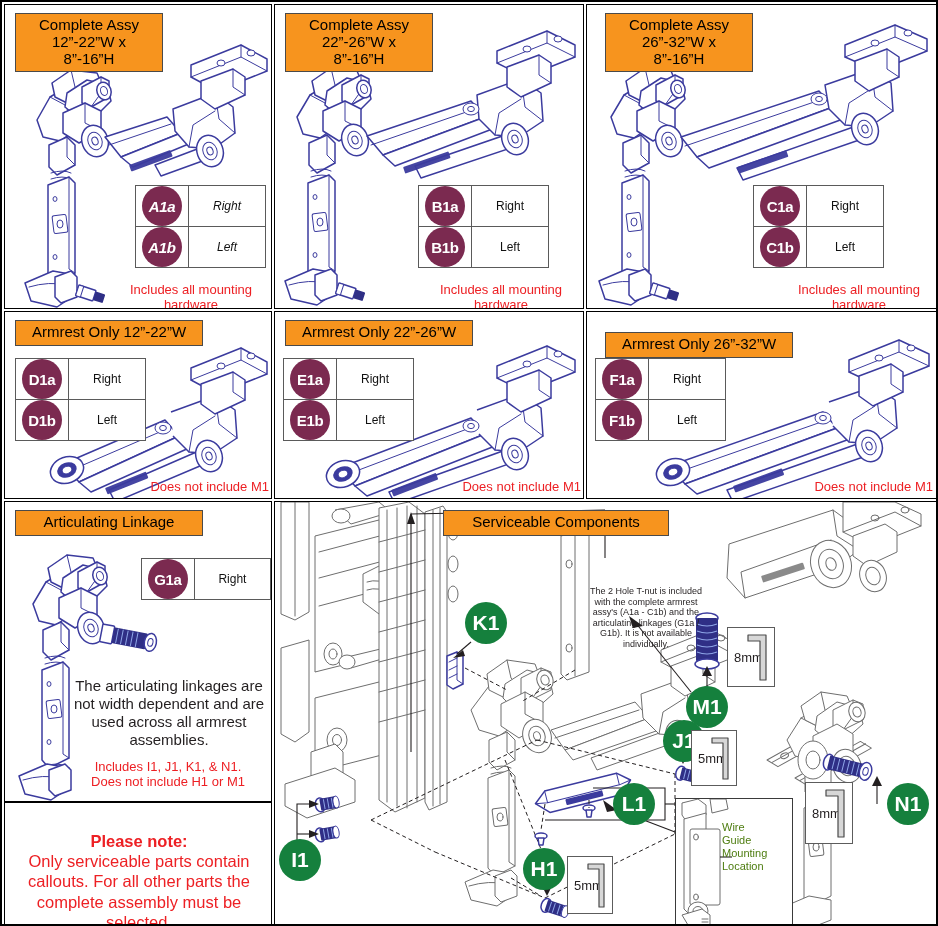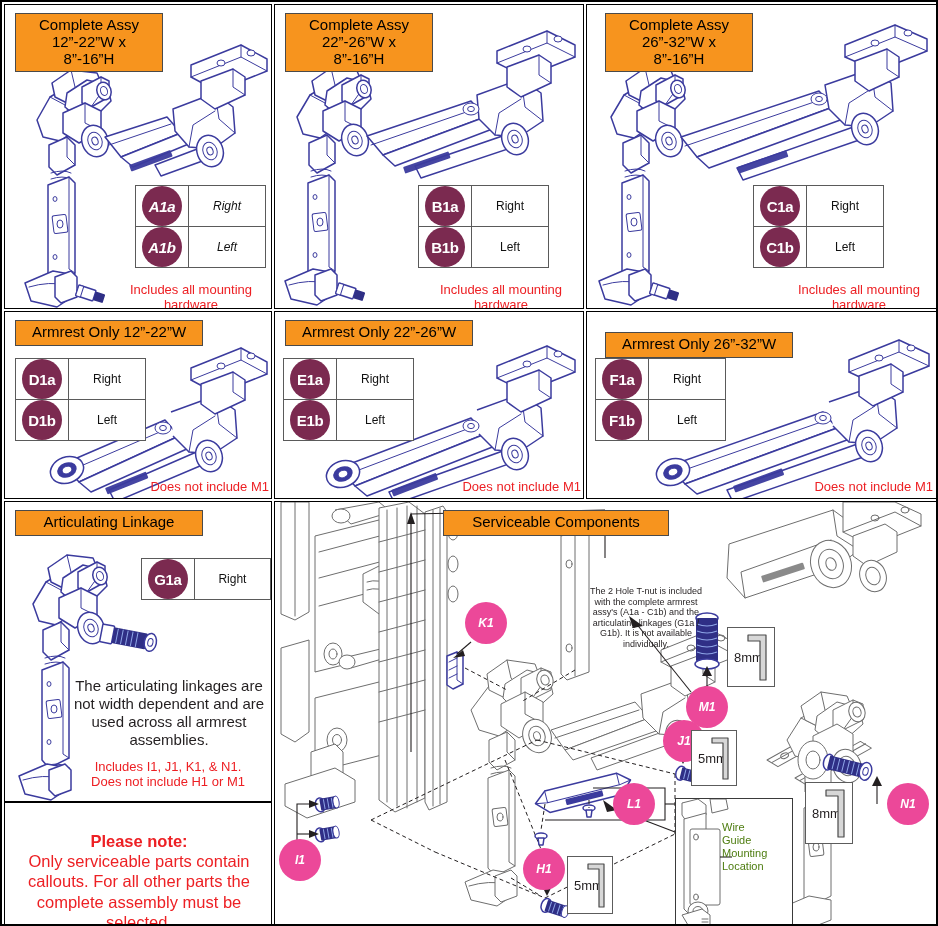--- a/index.html
+++ b/index.html
@@ -20,22 +20,22 @@
           background:#7B2A50;color:#fff;font-size:15px;font-weight:bold;letter-spacing:-.3px;}
 
   .redtxt{position:absolute;color:#ED2024;font-size:13px;line-height:1.15;text-align:center;white-space:pre-line;}
   .blacktxt{position:absolute;color:#231f20;font-size:15px;line-height:1.2;text-align:center;white-space:pre-line;}
   .note{position:absolute;color:#ED2024;font-size:16.5px;line-height:1.22;text-align:center;white-space:pre-line;}
   .note b{font-weight:bold;}
 
   .tinynote{position:absolute;color:#231f20;font-size:9px;line-height:1.18;text-align:center;white-space:pre-line;}
   .wiretxt{position:absolute;color:#4d7c0f;font-size:11px;line-height:1.18;text-align:left;white-space:pre-line;}
 
-  .callout{position:absolute;width:42px;height:42px;border-radius:50%;background:#ec4899;color:#fff;
-           display:flex;align-items:center;justify-content:center;font-size:12px;font-weight:bold;font-style:italic;}
+  .callout{position:absolute;width:42px;height:42px;border-radius:50%;background:#15803d;color:#fff;
+           display:flex;align-items:center;justify-content:center;font-size:21px;font-weight:bold;}
 
   .hexbox{position:absolute;border:1px solid #5c5c5c;background:#fff;box-sizing:border-box;}
   .hexbox .sz{position:absolute;left:6px;top:50%;transform:translateY(-50%);font-size:13px;color:#231f20;}
   .hexbox svg{position:absolute;right:4px;top:4px;}
 
   .framebox{position:absolute;border:1px solid #3a3a3a;background:#fff;box-sizing:border-box;}
 
   svg.art{position:absolute;overflow:visible;}
   .bl2{fill:none;stroke:#3B3B9E;stroke-width:1;stroke-linejoin:round;stroke-linecap:round;}
   .blf{fill:#fff;stroke:#3B3B9E;stroke-width:1.5;stroke-linejoin:round;}

